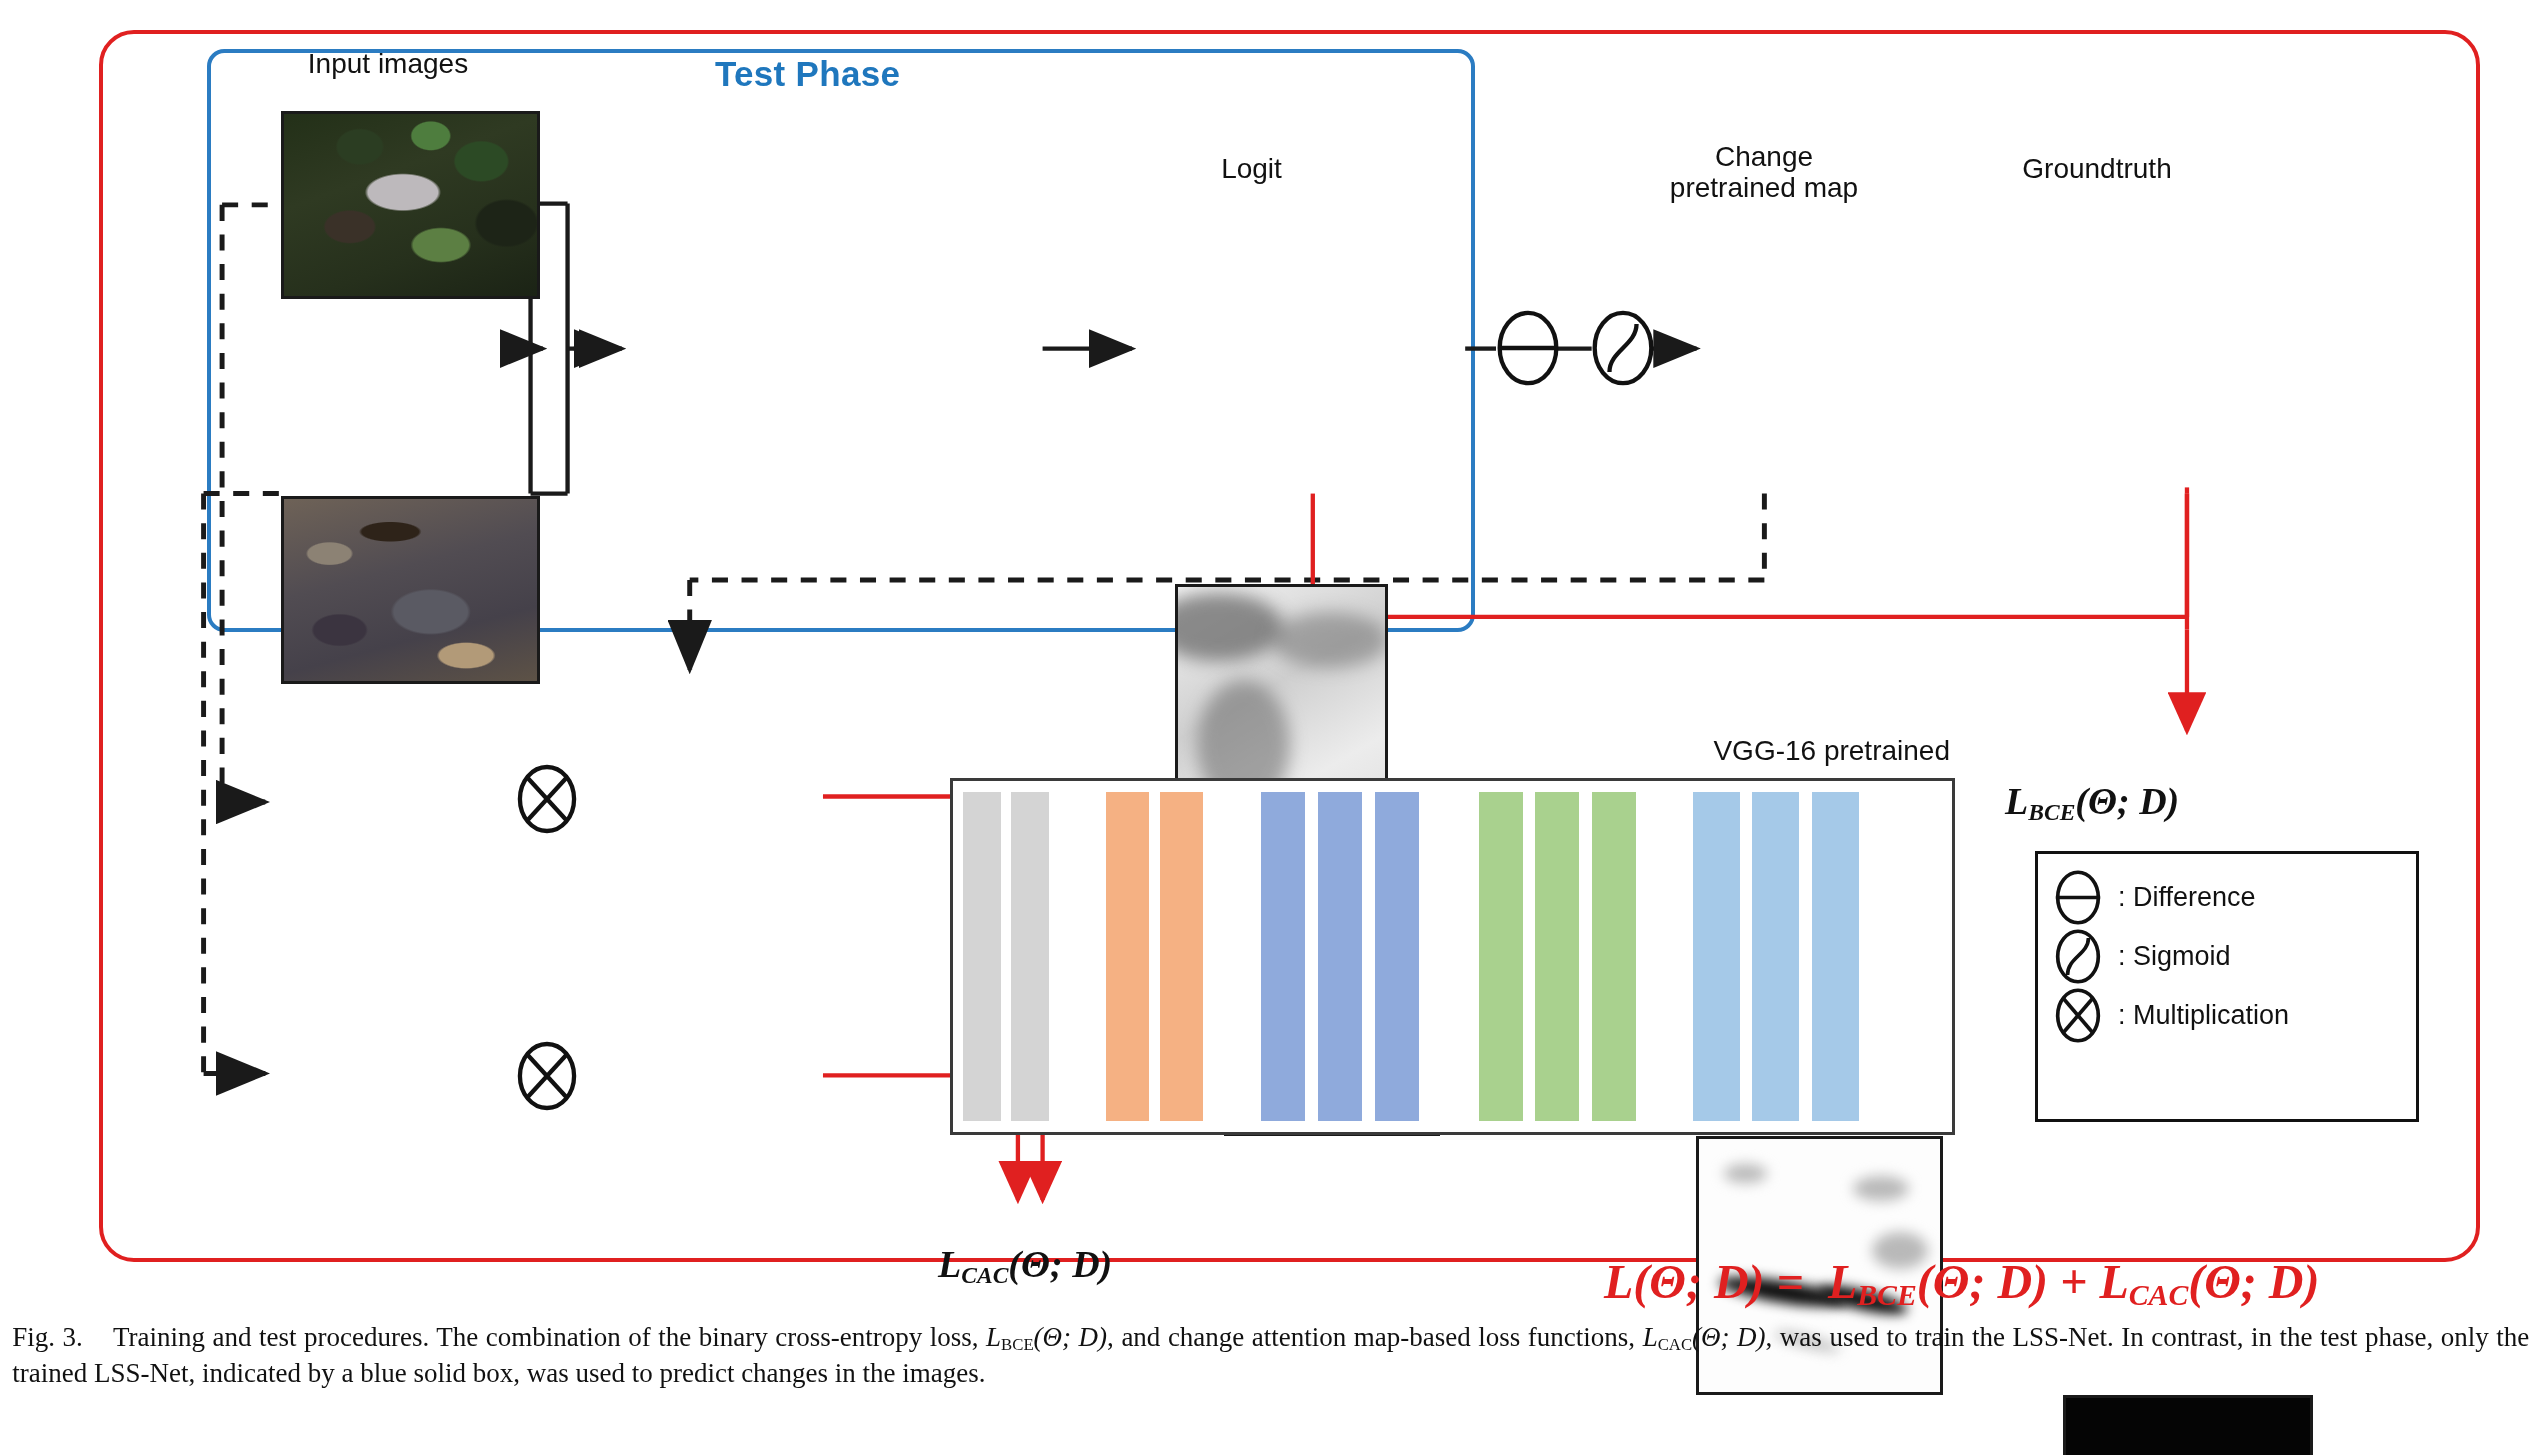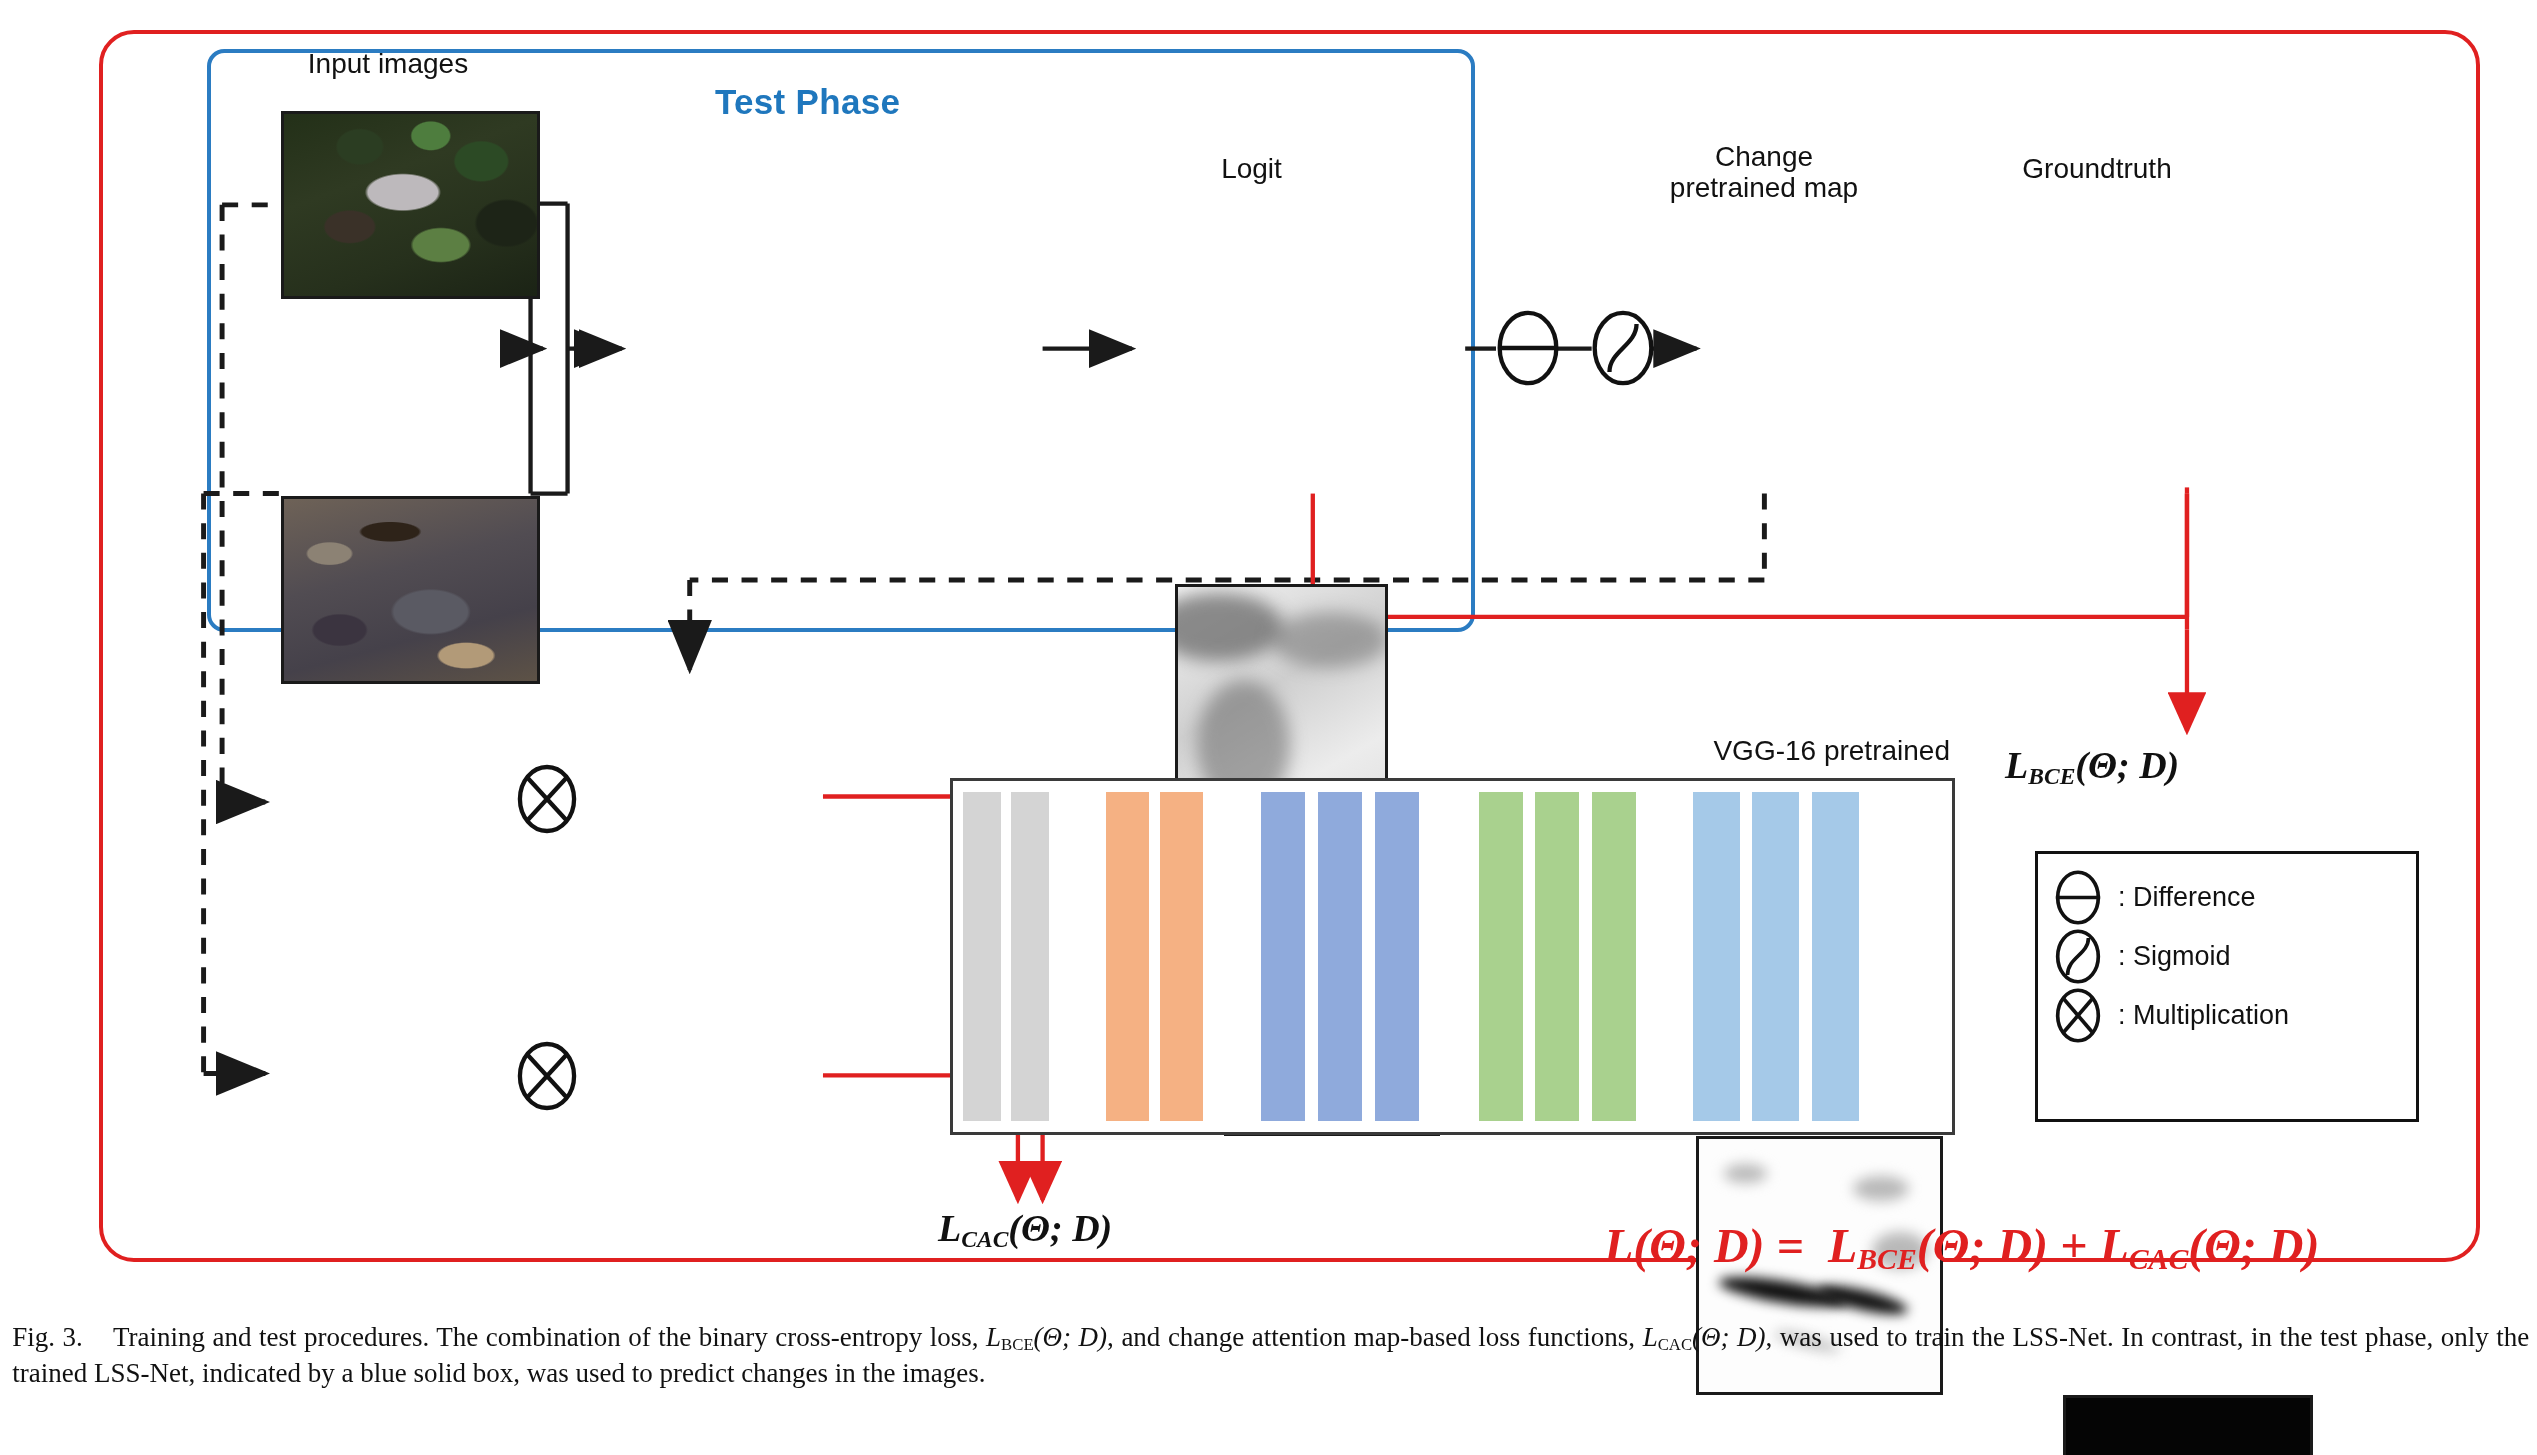--- a/index.html
+++ b/index.html
@@ -57,37 +57,37 @@
 
   
   #vgg-box{box-sizing:border-box;border:3.1px solid #3a3a3a;background:#fff;}
   .vgg-bar{position:absolute;top:11px;bottom:11px;}
 
   
   #legend-box{box-sizing:border-box;border:3.1px solid #111;background:#fff;}
   .legend-row{display:flex;align-items:center;gap:16px;height:59px;}
   .legend-row .lg-txt{font-size:27px;color:#111;}
 
-  .formula{font-family:"Liberation Serif",serif;font-weight:bold;font-style:italic;color:#111;white-space:nowrap;}
+  .formula{font-family:"Liberation Serif",serif;font-weight:bold;font-style:italic;color:#111;white-space:nowrap;margin-top:36px;}
   .formula .sub{font-size:.62em;vertical-align:-.25em;font-style:italic;}
   .formula.red{color:#e02020;}
 
   #fig-caption{left:12.3px;top:1320px;width:2517px;font-family:"Liberation Serif",serif;font-size:27px;color:#111;line-height:1.28;text-align:justify;}
   #fig-caption .sub{font-size:.62em;vertical-align:-.25em;}
   .it{font-style:italic;}
 </style>
 </head>
 <body>
 
 <div id="stage">
 
   <div class="abs" id="training-frame"></div>
   <div class="abs" id="test-frame"></div>
 
-  <div class="abs phase-title" id="title-test" style="left:715px;top:54px;margin-top:28px;">Test Phase</div>
+  <div class="abs phase-title" id="title-test" style="left:715px;top:54px;">Test Phase</div>
 
   <svg class="abs" style="left:0;top:0;" width="2538" height="1456" viewBox="0 0 4114 2360">
     <defs>
       <marker id="ar-bk" markerWidth="11" markerHeight="9" refX="10" refY="4.5" orient="auto">
         <path d="M0,0 L11,4.5 L0,9 z" fill="#1a1a1a"></path>
       </marker>
       <marker id="ar-bk2" markerWidth="11" markerHeight="9" refX="10" refY="4.5" orient="auto">
         <path d="M0,0 L11,4.5 L0,9 z" fill="#1a1a1a"></path>
       </marker>
       <marker id="ar-rd" markerWidth="10" markerHeight="9" refX="9" refY="4.5" orient="auto">

